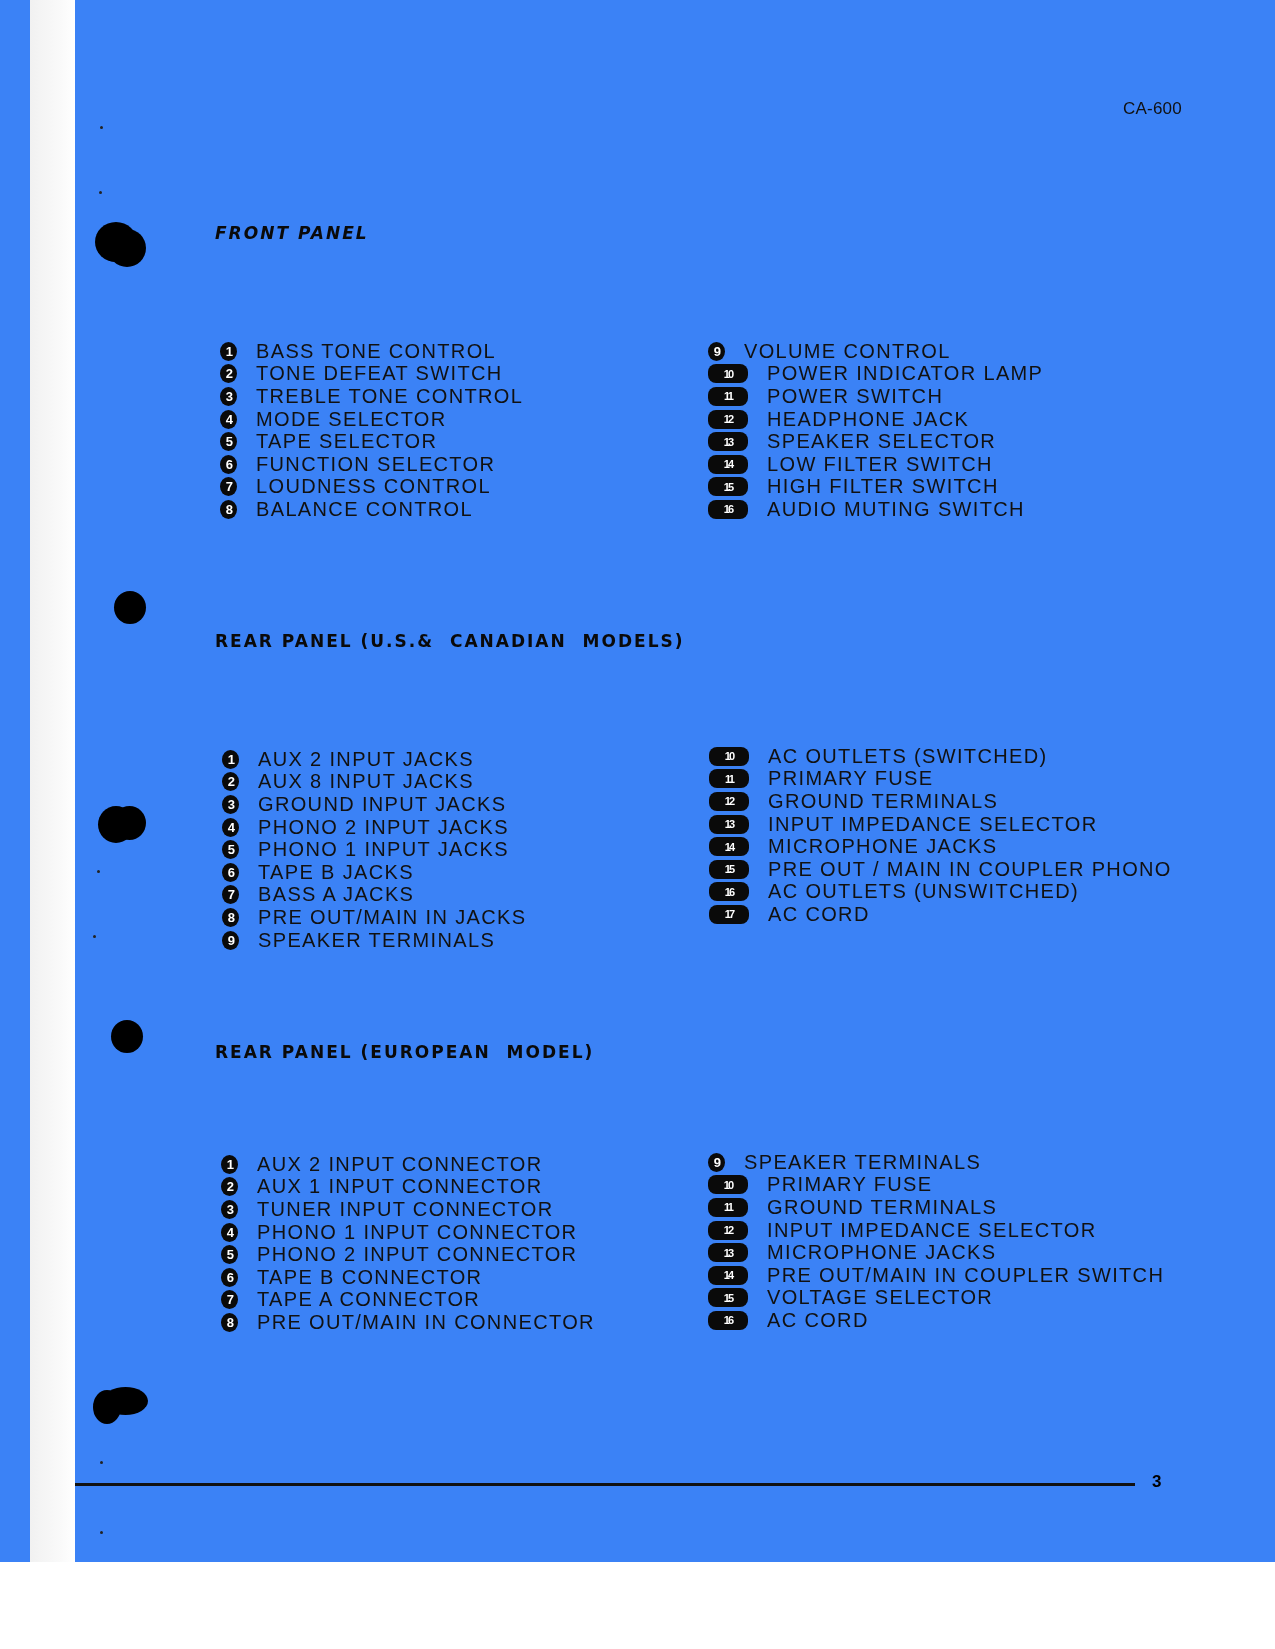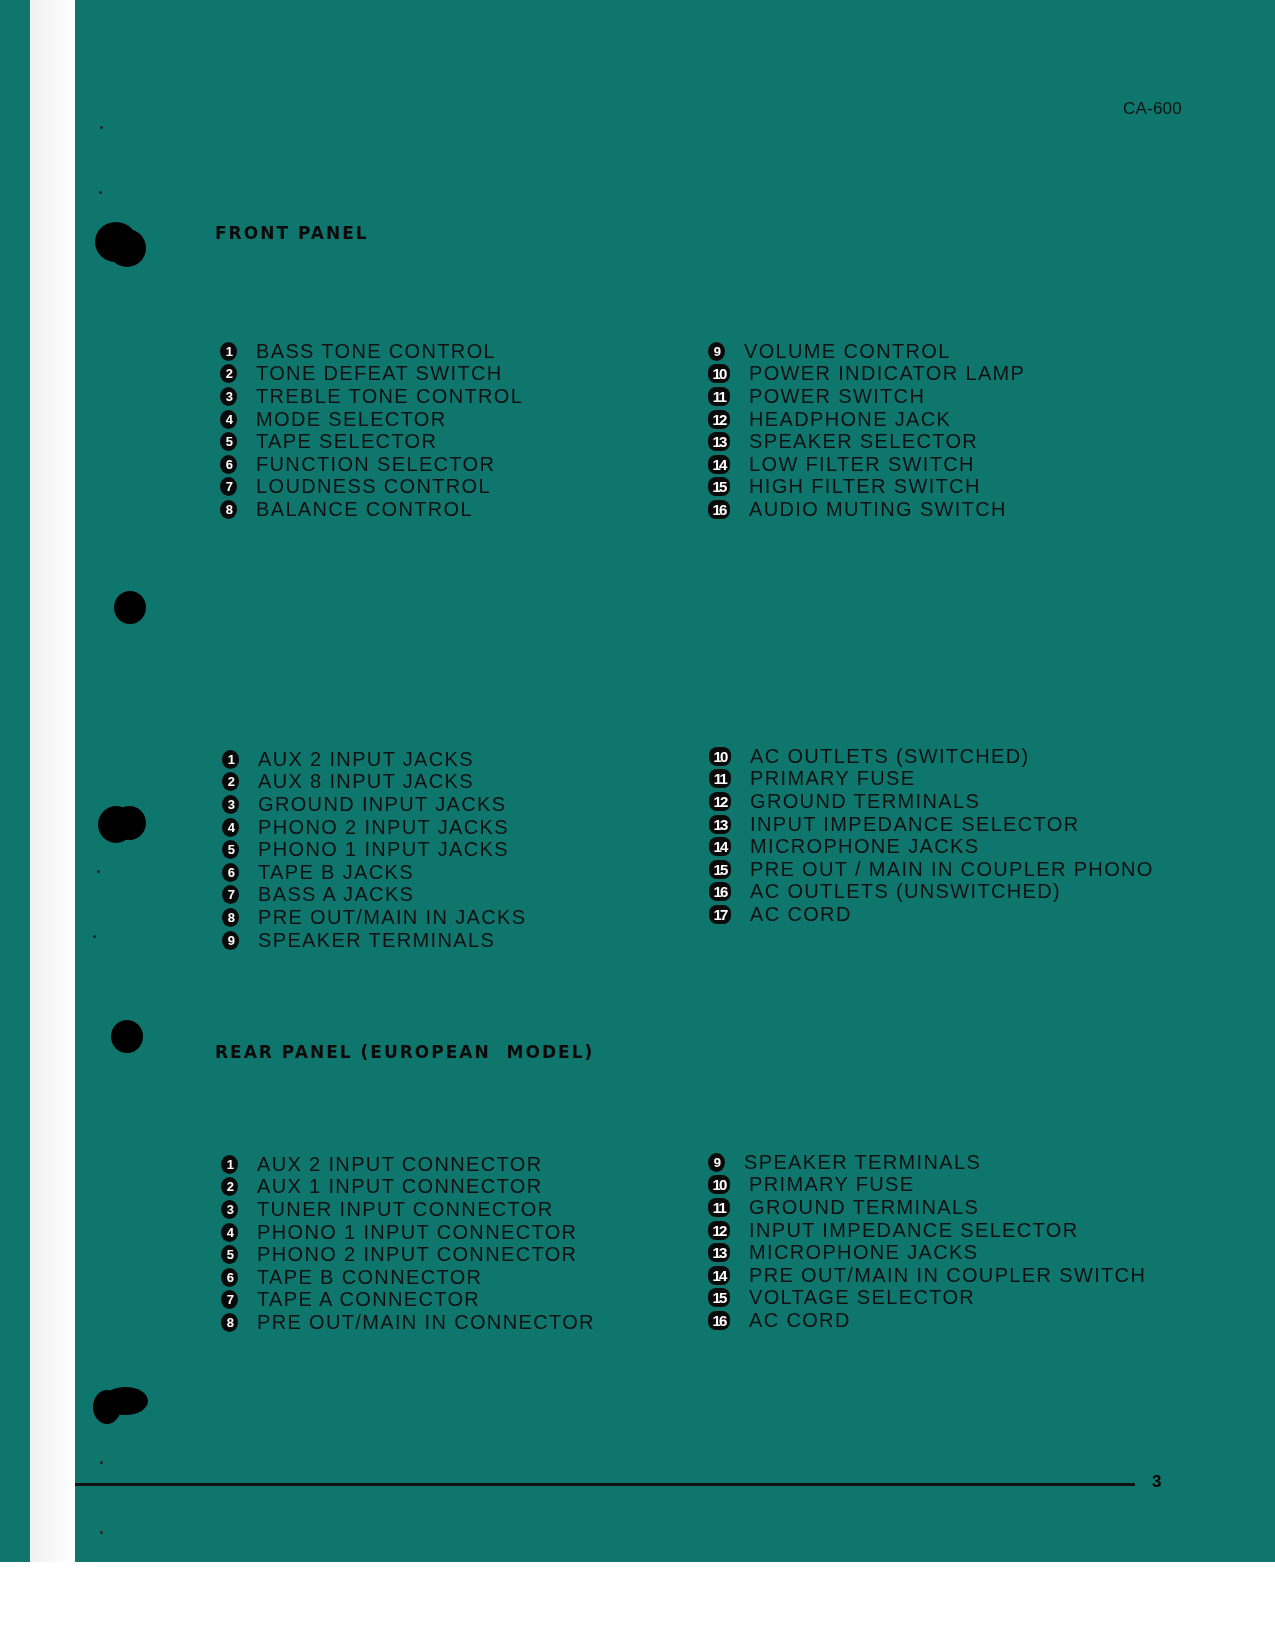--- a/index.html
+++ b/index.html
@@ -1,31 +1,31 @@
 <!DOCTYPE html>
 <html><head>
   <meta charset="utf-8">
   <style>
     html, body { margin: 0; padding: 0; background: #ffffff; }
     body { width: 1275px; height: 1649px; position: relative; overflow: hidden;
            font-family: "Liberation Sans", "DejaVu Sans", sans-serif; color: #111; }
-    .page { position: absolute; left: 0; top: 0; width: 1275px; height: 1562px; background: #0f766e; }
+    .page { position: absolute; left: 0; top: 0; width: 1275px; height: 1562px; background: #3b82f6; }
     .left-strip { position: absolute; left: 30px; top: 0; width: 45px; height: 1562px;
                   background: linear-gradient(to right, #f1f1f1, #fafafa 70%, #ffffff); }
     .header-code { position: absolute; left: 1123px; top: 99px; font-size: 17px; letter-spacing: 0.2px; color: #111; }
     .hole { position: absolute; background: #000; border-radius: 50%; }
     .speck { position: absolute; width: 3px; height: 3px; background: #222; border-radius: 50%; }
     .section-heading { position: absolute; left: 215px; font-family: "DejaVu Sans", sans-serif; font-weight: bold;
                        font-size: 17px; letter-spacing: 2px; color: #0a0a0a; white-space: pre; }
     .col { position: absolute; }
     .item { display: flex; align-items: center; height: 22.6px; white-space: pre; }
     .badge { display: inline-flex; align-items: center; justify-content: center; width: 17px; height: 19px;
              border-radius: 50%; background: #0a0a0a; color: #fff; font-size: 13px; font-weight: bold;
              font-family: "Liberation Sans", sans-serif; letter-spacing: -1.5px; flex: 0 0 auto; }
-    .badge.two { font-size: 15px; letter-spacing: -1.8px; width: 22px; border-radius: 8px; }
+    .badge.two { font-size: 11px; letter-spacing: -1.8px; width: 40px; border-radius: 8px; }
     .label { margin-left: 19px; font-size: 20px; letter-spacing: 1.35px; color: #111; }
     .footer-rule { position: absolute; left: 75px; top: 1483px; width: 1060px; height: 3px; background: #111; }
     .page-num { position: absolute; left: 1152px; top: 1472px; font-weight: bold; font-size: 17px; color: #000; }
   </style>
 </head>
 <body>
 
 <div class="page">
   <div class="left-strip"></div>
 
@@ -39,21 +39,21 @@
   <div class="hole" style="left:103px;top:1387px;width:45px;height:28px;"></div>
   <div class="speck" style="left:100px;top:126px;"></div>
   <div class="speck" style="left:99px;top:191px;"></div>
   <div class="speck" style="left:97px;top:870px;"></div>
   <div class="speck" style="left:93px;top:935px;"></div>
   <div class="speck" style="left:100px;top:1461px;"></div>
   <div class="speck" style="left:100px;top:1531px;"></div>
 
   <div class="header-code">CA-600</div>
 
-  <div class="section-heading" style="top:223px;">FRONT PANEL</div>
+  <div class="section-heading" style="top:223px;font-style:italic;">FRONT PANEL</div>
   <div class="col" style="left:220px;top:340px;">
     <div class="item"><span class="badge">1</span><span class="label">BASS TONE CONTROL</span></div>
     <div class="item"><span class="badge">2</span><span class="label">TONE DEFEAT SWITCH</span></div>
     <div class="item"><span class="badge">3</span><span class="label">TREBLE TONE CONTROL</span></div>
     <div class="item"><span class="badge">4</span><span class="label">MODE SELECTOR</span></div>
     <div class="item"><span class="badge">5</span><span class="label">TAPE SELECTOR</span></div>
     <div class="item"><span class="badge">6</span><span class="label">FUNCTION SELECTOR</span></div>
     <div class="item"><span class="badge">7</span><span class="label">LOUDNESS CONTROL</span></div>
     <div class="item"><span class="badge">8</span><span class="label">BALANCE CONTROL</span></div>
   </div>
@@ -61,20 +61,21 @@
     <div class="item"><span class="badge">9</span><span class="label">VOLUME CONTROL</span></div>
     <div class="item"><span class="badge two">10</span><span class="label">POWER INDICATOR LAMP</span></div>
     <div class="item"><span class="badge two">11</span><span class="label">POWER SWITCH</span></div>
     <div class="item"><span class="badge two">12</span><span class="label">HEADPHONE JACK</span></div>
     <div class="item"><span class="badge two">13</span><span class="label">SPEAKER SELECTOR</span></div>
     <div class="item"><span class="badge two">14</span><span class="label">LOW FILTER SWITCH</span></div>
     <div class="item"><span class="badge two">15</span><span class="label">HIGH FILTER SWITCH</span></div>
     <div class="item"><span class="badge two">16</span><span class="label">AUDIO MUTING SWITCH</span></div>
   </div>
 
+  <div class="section-heading" style="top:631px;">REAR PANEL (U.S.&amp;  CANADIAN  MODELS)</div>
   <div class="col" style="left:222px;top:748px;">
     <div class="item"><span class="badge">1</span><span class="label">AUX 2 INPUT JACKS</span></div>
     <div class="item"><span class="badge">2</span><span class="label">AUX 8 INPUT JACKS</span></div>
     <div class="item"><span class="badge">3</span><span class="label">GROUND INPUT JACKS</span></div>
     <div class="item"><span class="badge">4</span><span class="label">PHONO 2 INPUT JACKS</span></div>
     <div class="item"><span class="badge">5</span><span class="label">PHONO 1 INPUT JACKS</span></div>
     <div class="item"><span class="badge">6</span><span class="label">TAPE B JACKS</span></div>
     <div class="item"><span class="badge">7</span><span class="label">BASS A JACKS</span></div>
     <div class="item"><span class="badge">8</span><span class="label">PRE OUT/MAIN IN JACKS</span></div>
     <div class="item"><span class="badge">9</span><span class="label">SPEAKER TERMINALS</span></div>

